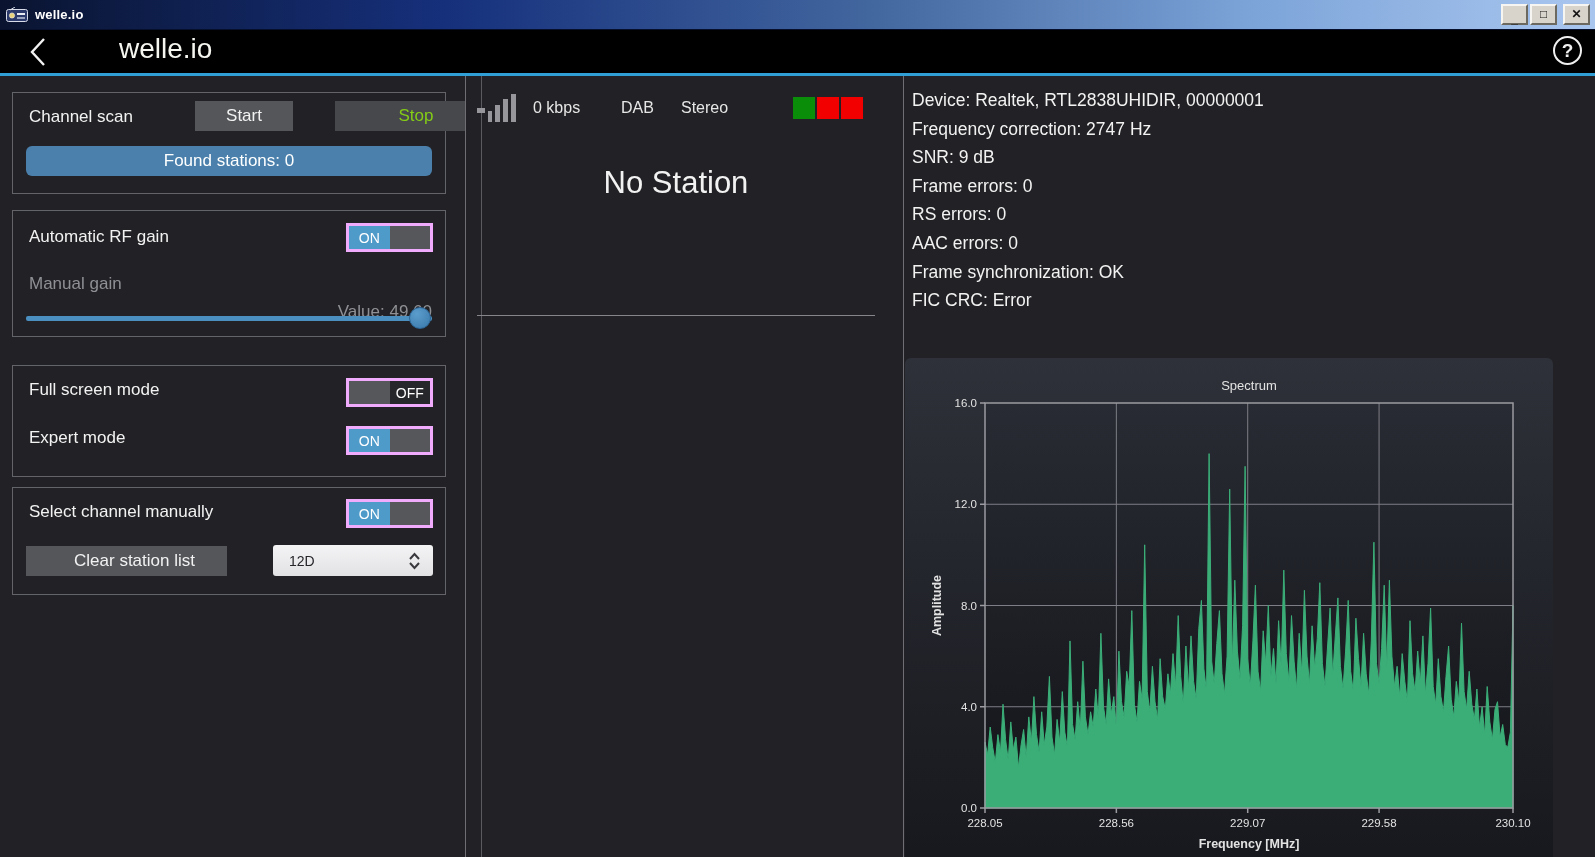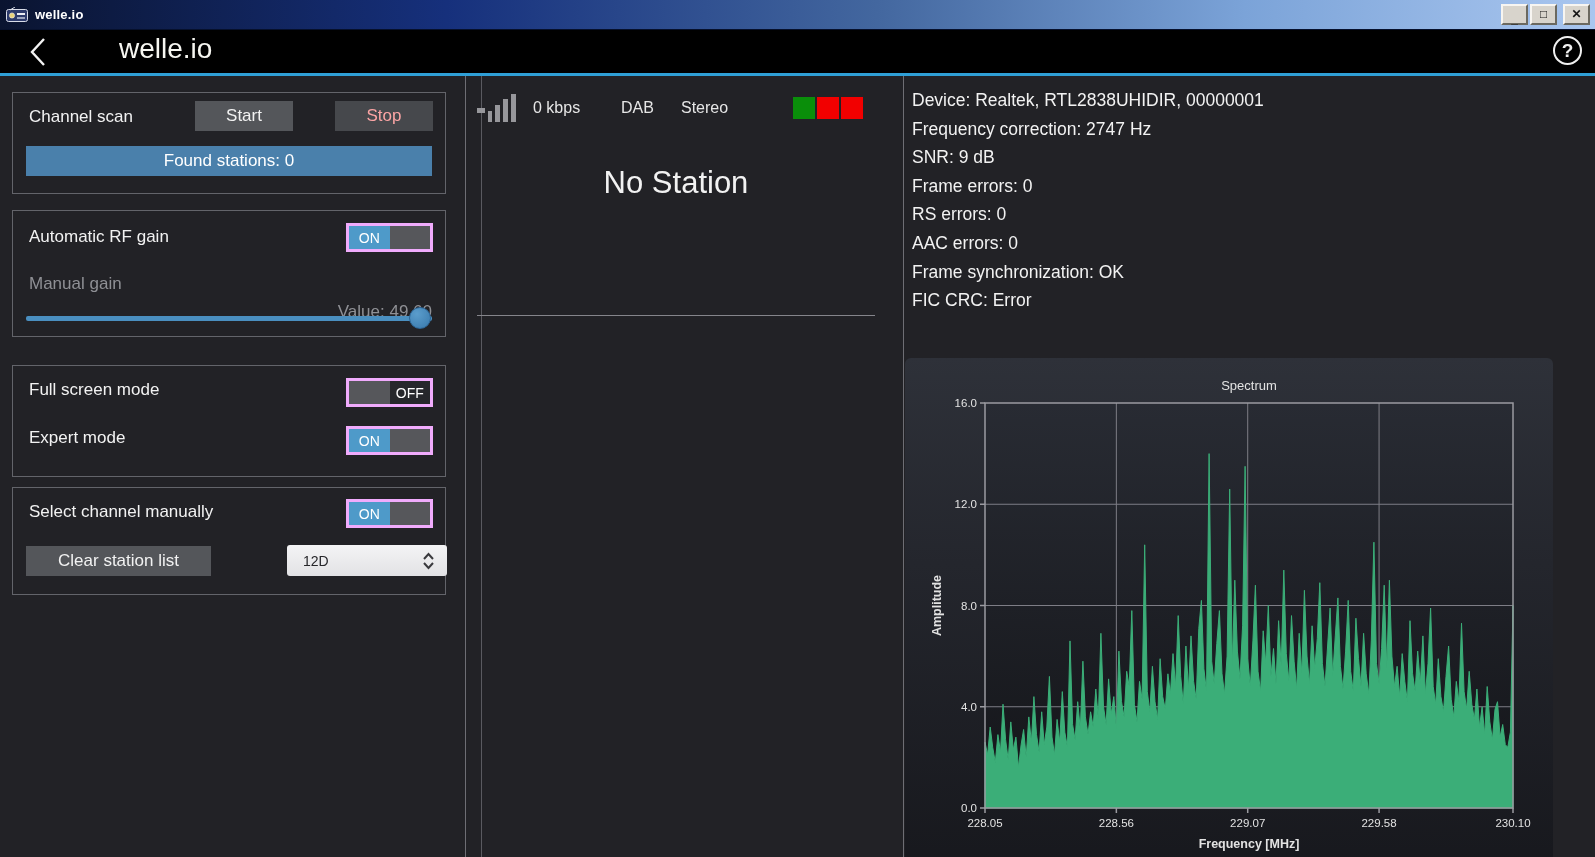--- a/index.html
+++ b/index.html
@@ -28,37 +28,37 @@
   .help-btn{position:absolute;right:13px;top:6px;width:29px;height:29px;border:2.5px solid #efefef;
     border-radius:50%;color:#efefef;font-size:19px;font-weight:bold;display:flex;align-items:center;
     justify-content:center;box-sizing:border-box;}
 
   
   .gbox{position:absolute;border:1px solid #63646a;}
   .lbl{position:absolute;color:#f2f2f2;font-size:17px;white-space:nowrap;}
   .dim{color:#8f9095;}
   .btn{position:absolute;background:#54565a;color:#f2f2f2;font-size:17px;display:flex;
     align-items:center;justify-content:center;white-space:nowrap;}
-  .btn.disabled{background:#46484c;color:#fca5a5;}
+  .btn.disabled{background:#46484c;color:#84cc16;padding-left:32px;}
   .foundbar{position:absolute;background:#4a80ab;color:#fff;font-size:17px;display:flex;
     align-items:center;justify-content:center;}
 
   .toggle{position:absolute;width:87px;height:29px;background:#26272b;border:3px solid #f0abfc;
     display:flex;box-sizing:border-box;}
   .toggle .t-label{flex:1;display:flex;align-items:center;justify-content:center;color:#fff;font-size:14px;}
   .toggle.on .t-label{background:#4e9ac9;}
   .toggle .t-knob{flex:1;background:#56575b;}
 
   .slider{position:absolute;height:24px;}
   .slider .track{position:absolute;left:0;right:0;top:10px;height:5px;background:#4a8fc0;border-radius:2px;}
   .slider .handle{position:absolute;top:1px;left:calc(100% - 23px);width:22px;height:22px;border-radius:50%;
     background:radial-gradient(circle at 35% 30%,#5b9dcc,#3878ab);border:1px solid #2c6596;box-sizing:border-box;}
 
   .dd{position:absolute;background:linear-gradient(#f4f4f5,#e2e2e5);border-radius:3px;
-    display:flex;align-items:center;margin-left:14px;}
+    display:flex;align-items:center;}
   .dd .dd-text{color:#26262a;font-size:14px;padding-left:16px;flex:1;}
   .dd .dd-arrows{padding-right:12px;display:flex;align-items:center;}
 
   .vline{position:absolute;top:76px;bottom:0;width:1px;background:#6e6e74;}
 
   
   .signal{position:absolute;left:477px;top:94px;display:flex;align-items:flex-end;gap:3px;height:28px;}
   .signal .dash{width:8px;height:5px;background:#97979b;margin-bottom:9px;}
   .signal .b1{width:4px;height:11px;background:#97979b;}
   .signal .b2{width:5px;height:17px;background:#97979b;}
@@ -113,21 +113,21 @@
     <div class="nav-title">welle.io</div>
     <div class="help-btn">
       <span>?</span>
     </div>
   </div>
 
   <div class="gbox" style="left:12px;top:92px;width:432px;height:100px;">
     <span class="lbl" style="left:16px;top:14px;">Channel scan</span>
     <div class="btn" style="left:182px;top:8px;width:98px;height:30px;">Start</div>
     <div class="btn disabled" style="left:322px;top:8px;width:98px;height:30px;">Stop</div>
-    <div class="foundbar" style="left:13px;top:53px;width:406px;height:30px;">Found stations: 0</div>
+    <div class="foundbar" style="left:13px;top:53px;width:406px;height:30px;border-radius:6px;">Found stations: 0</div>
   </div>
 
   <div class="gbox" style="left:12px;top:210px;width:432px;height:125px;">
     <span class="lbl" style="left:16px;top:16px;">Automatic RF gain</span>
     <div class="toggle on" style="left:333px;top:12px;">
       <span class="t-label">ON</span>
       <span class="t-knob"></span>
     </div>
     <span class="lbl dim" style="left:16px;top:63px;">Manual gain</span>
     <span class="lbl dim" style="right:13px;top:63px;margin-top:28px;">Value: 49.60</span>
@@ -149,21 +149,21 @@
       <span class="t-knob"></span>
     </div>
   </div>
 
   <div class="gbox" style="left:12px;top:487px;width:432px;height:106px;">
     <span class="lbl" style="left:16px;top:14px;">Select channel manually</span>
     <div class="toggle on" style="left:333px;top:11px;">
       <span class="t-label">ON</span>
       <span class="t-knob"></span>
     </div>
-    <div class="btn" style="left:13px;top:58px;width:185px;height:30px;">Clear station list</div>
+    <div class="btn" style="left:13px;top:58px;width:185px;height:30px;padding-left:16px;">Clear station list</div>
     <div class="dd" style="left:260px;top:57px;width:160px;height:31px;">
       <span class="dd-text">12D</span>
       <span class="dd-arrows">
         <svg width="13" height="18" viewBox="0 0 13 18">
           <polyline points="2,7 6.5,2 11,7" fill="none" stroke="#3a3a3e" stroke-width="2"></polyline>
           <polyline points="2,11 6.5,16 11,11" fill="none" stroke="#3a3a3e" stroke-width="2"></polyline>
         </svg>
       </span>
     </div>
   </div>

